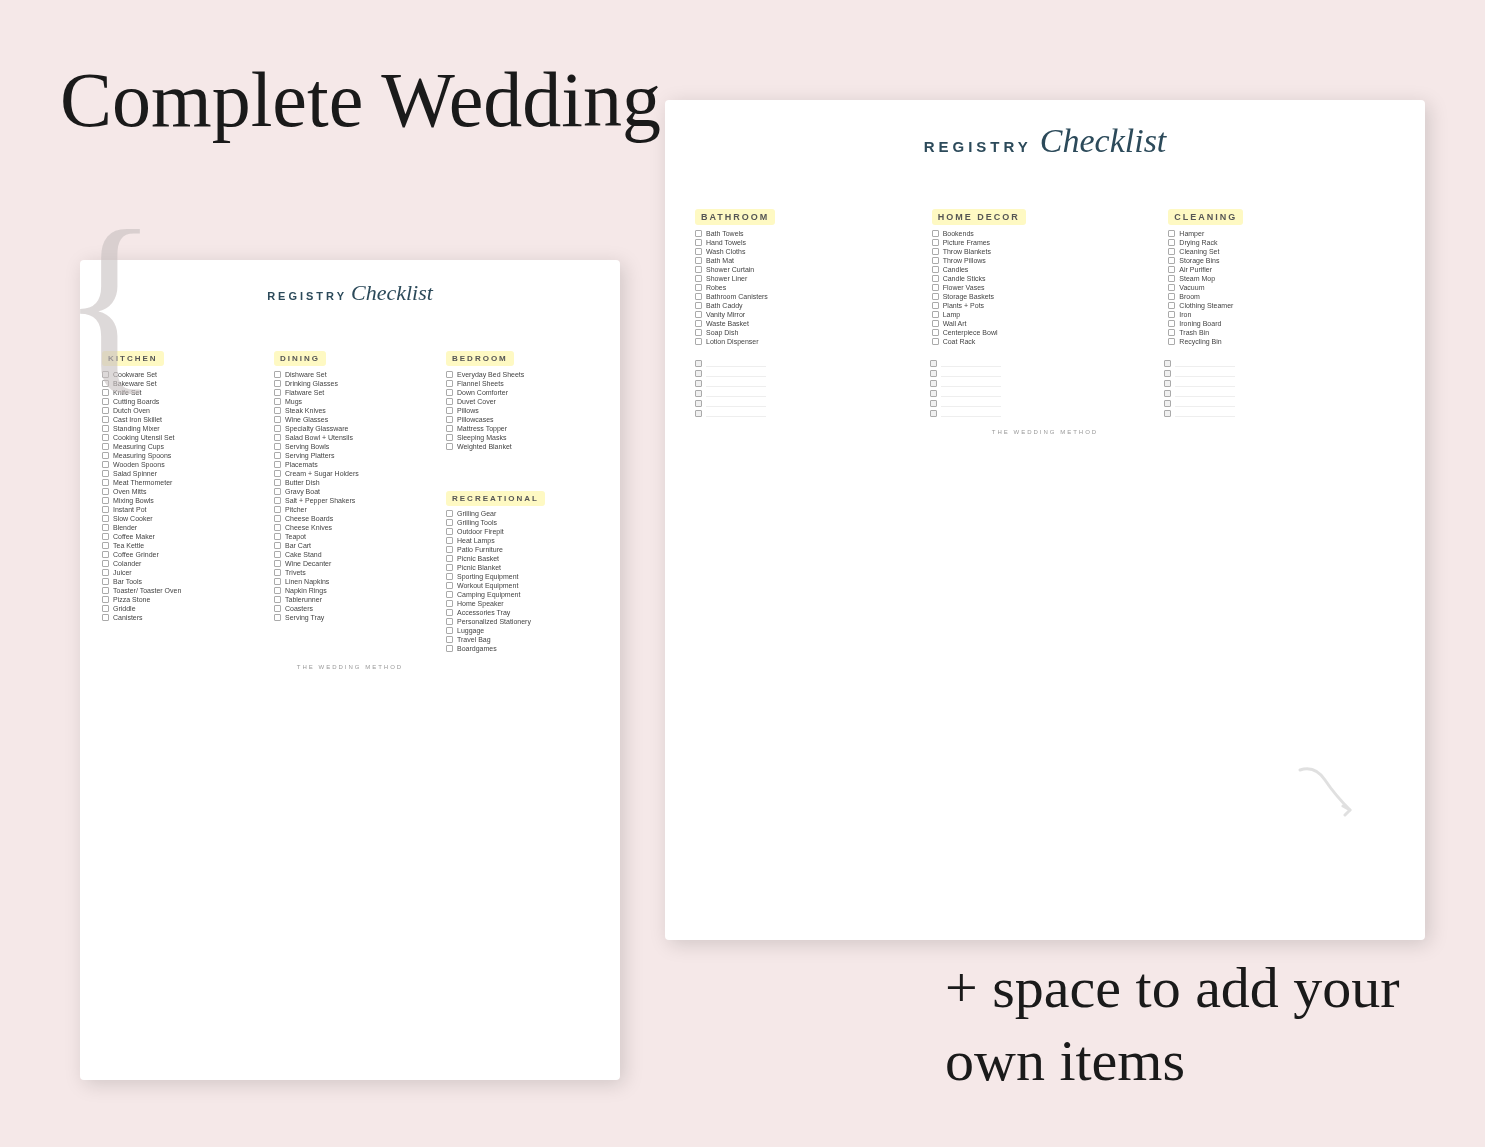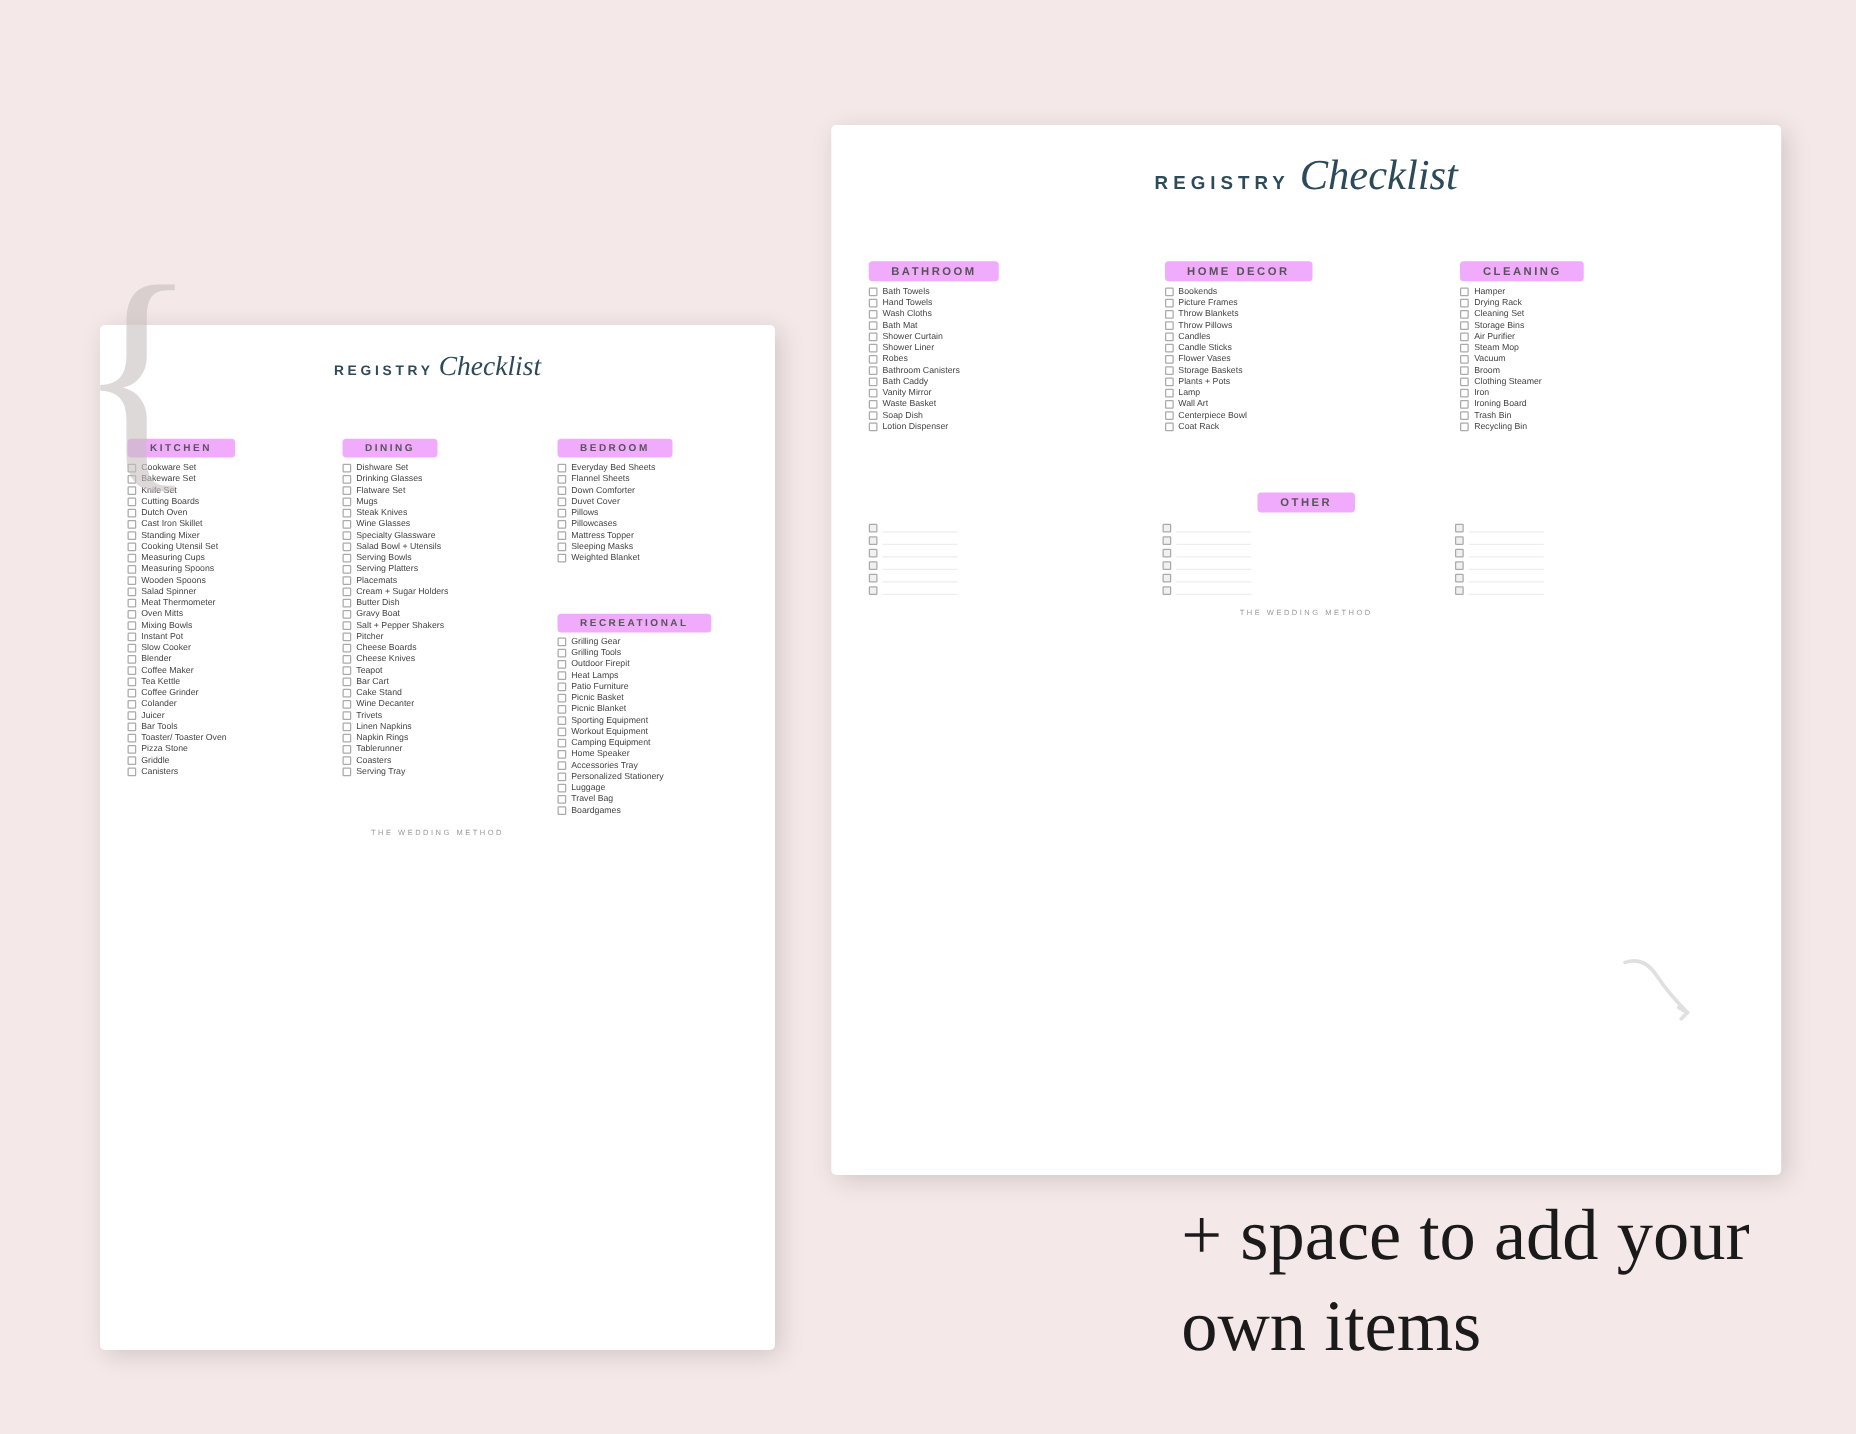--- a/index.html
+++ b/index.html
@@ -106,23 +106,23 @@
     }
     .registry-header-line {
       display: flex;
       align-items: baseline;
       justify-content: center;
       gap: 4px;
     }
 
     
     .category-tab {
-      background: #f0abfc;
+      background: #fef9c3;
       border-radius: 3px;
-      padding: 3px 18px;
+      padding: 3px 6px;
       font-size: 8px;
       letter-spacing: 2px;
       color: #555;
       font-family: sans-serif;
       font-weight: 600;
       text-transform: uppercase;
       display: inline-block;
       text-align: center;
       margin-top: 35px;
     }
@@ -762,23 +762,20 @@
             <span class="check-label">Trash Bin</span>
           </div>
           <div class="check-item">
             <div class="check-box"></div>
             <span class="check-label">Recycling Bin</span>
           </div>
         </div>
     </div>
   </div>
 
-  <div class="other-section">
-    <span class="category-tab" style="font-size:9px;">OTHER</span>
-  </div>
   <div class="other-grid" id="other-grid">
   <div>
         <div class="check-item">
           <div class="check-box" style="background:#f0f0f0;"></div>
           <span class="check-label" style="color:#ddd;min-width:60px;border-bottom:1px solid #eee;">&nbsp;</span>
         </div>
         <div class="check-item">
           <div class="check-box" style="background:#f0f0f0;"></div>
           <span class="check-label" style="color:#ddd;min-width:60px;border-bottom:1px solid #eee;">&nbsp;</span>
         </div>
@@ -856,21 +853,21 @@
   <svg style="position:absolute;bottom:120px;right:60px;opacity:0.25;width:70px;height:60px;" viewBox="0 0 70 60">
     <path d="M5 10 Q20 5 30 20 Q40 35 55 50" stroke="#888" stroke-width="3" fill="none" stroke-linecap="round"></path>
     <path d="M50 55 L55 50 L48 46" stroke="#888" stroke-width="3" fill="none" stroke-linecap="round" stroke-linejoin="round"></path>
   </svg>
 
   <div class="footer-text">THE WEDDING METHOD</div>
 </div>
 
 <div class="main-title">
   <h1>
-    <br>
+    <span>Complete Wedding</span><br>
   </h1>
 </div>
 
 <div class="curly-left">{</div>
 
 <div class="bottom-text">
   <p>+ space to add your own items</p>
 </div>
 
 </body></html>

